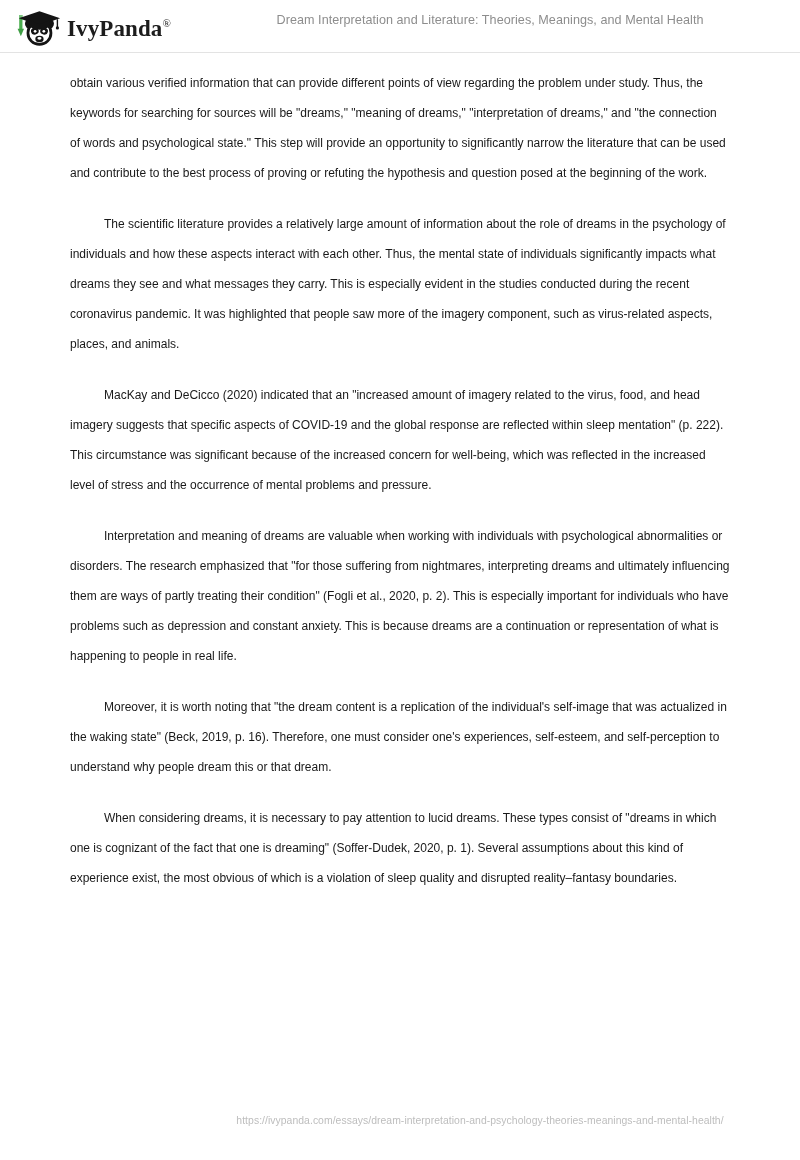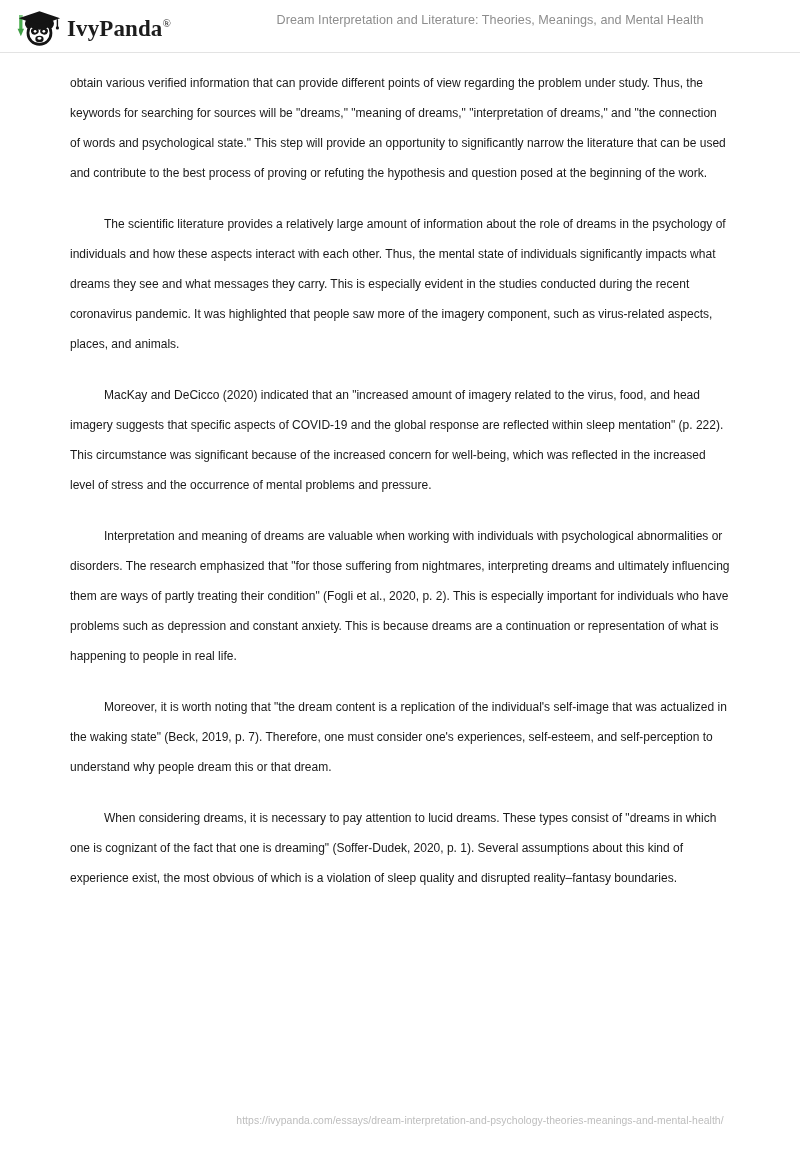--- a/index.html
+++ b/index.html
@@ -168,21 +168,21 @@
 
     <p class="para">obtain various verified information that can provide different points of view regarding the problem under study. Thus, the keywords for searching for sources will be "dreams," "meaning of dreams," "interpretation of dreams," and "the connection of words and psychological state." This step will provide an opportunity to significantly narrow the literature that can be used and contribute to the best process of proving or refuting the hypothesis and question posed at the beginning of the work.</p>
 
 
     <p class="para indent">The scientific literature provides a relatively large amount of information about the role of dreams in the psychology of individuals and how these aspects interact with each other. Thus, the mental state of individuals significantly impacts what dreams they see and what messages they carry. This is especially evident in the studies conducted during the recent coronavirus pandemic. It was highlighted that people saw more of the imagery component, such as virus-related aspects, places, and animals.</p>
 
     <p class="para indent">MacKay and DeCicco (2020) indicated that an "increased amount of imagery related to the virus, food, and head imagery suggests that specific aspects of COVID-19 and the global response are reflected within sleep mentation" (p. 222). This circumstance was significant because of the increased concern for well-being, which was reflected in the increased level of stress and the occurrence of mental problems and pressure.</p>
 
     <p class="para indent">Interpretation and meaning of dreams are valuable when working with individuals with psychological abnormalities or disorders. The research emphasized that "for those suffering from nightmares, interpreting dreams and ultimately influencing them are ways of partly treating their condition" (Fogli et al., 2020, p. 2). This is especially important for individuals who have problems such as depression and constant anxiety. This is because dreams are a continuation or representation of what is happening to people in real life.</p>
 
-    <p class="para indent">Moreover, it is worth noting that "the dream content is a replication of the individual's self-image that was actualized in the waking state" (Beck, 2019, p. 7). Therefore, one must consider one's experiences, self-esteem, and self-perception to understand why people dream this or that dream.</p>
+    <p class="para indent">Moreover, it is worth noting that "the dream content is a replication of the individual's self-image that was actualized in the waking state" (Beck, 2019, p. 16). Therefore, one must consider one's experiences, self-esteem, and self-perception to understand why people dream this or that dream.</p>
 
     <p class="para indent">When considering dreams, it is necessary to pay attention to lucid dreams. These types consist of "dreams in which one is cognizant of the fact that one is dreaming" (Soffer-Dudek, 2020, p. 1). Several assumptions about this kind of experience exist, the most obvious of which is a violation of sleep quality and disrupted reality–fantasy boundaries.</p>
 
   </div>
 
   <div class="page-footer">
     <span class="footer-url">https://ivypanda.com/essays/dream-interpretation-and-psychology-theories-meanings-and-mental-health/</span>
   </div>
 
 </div>

